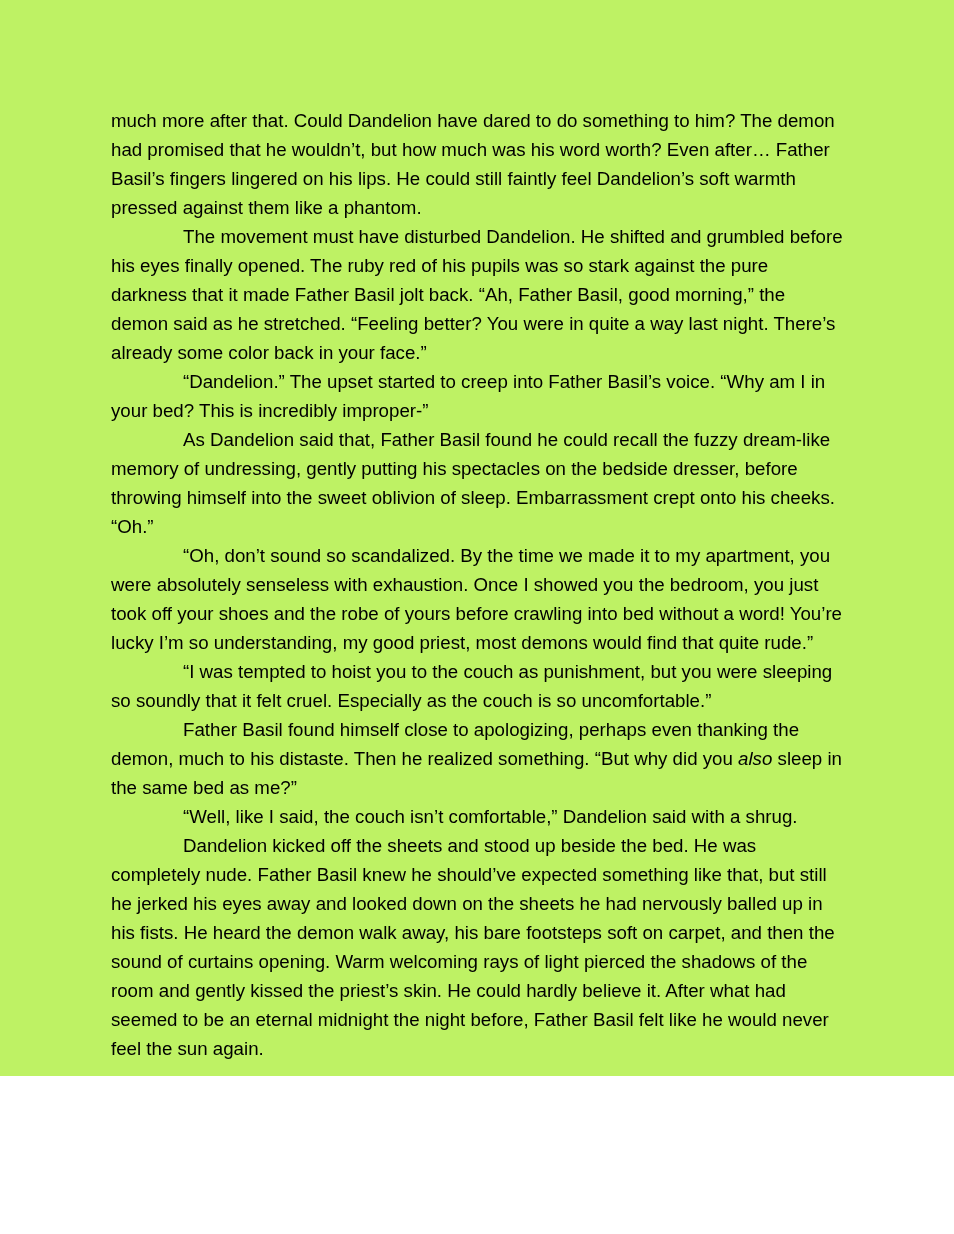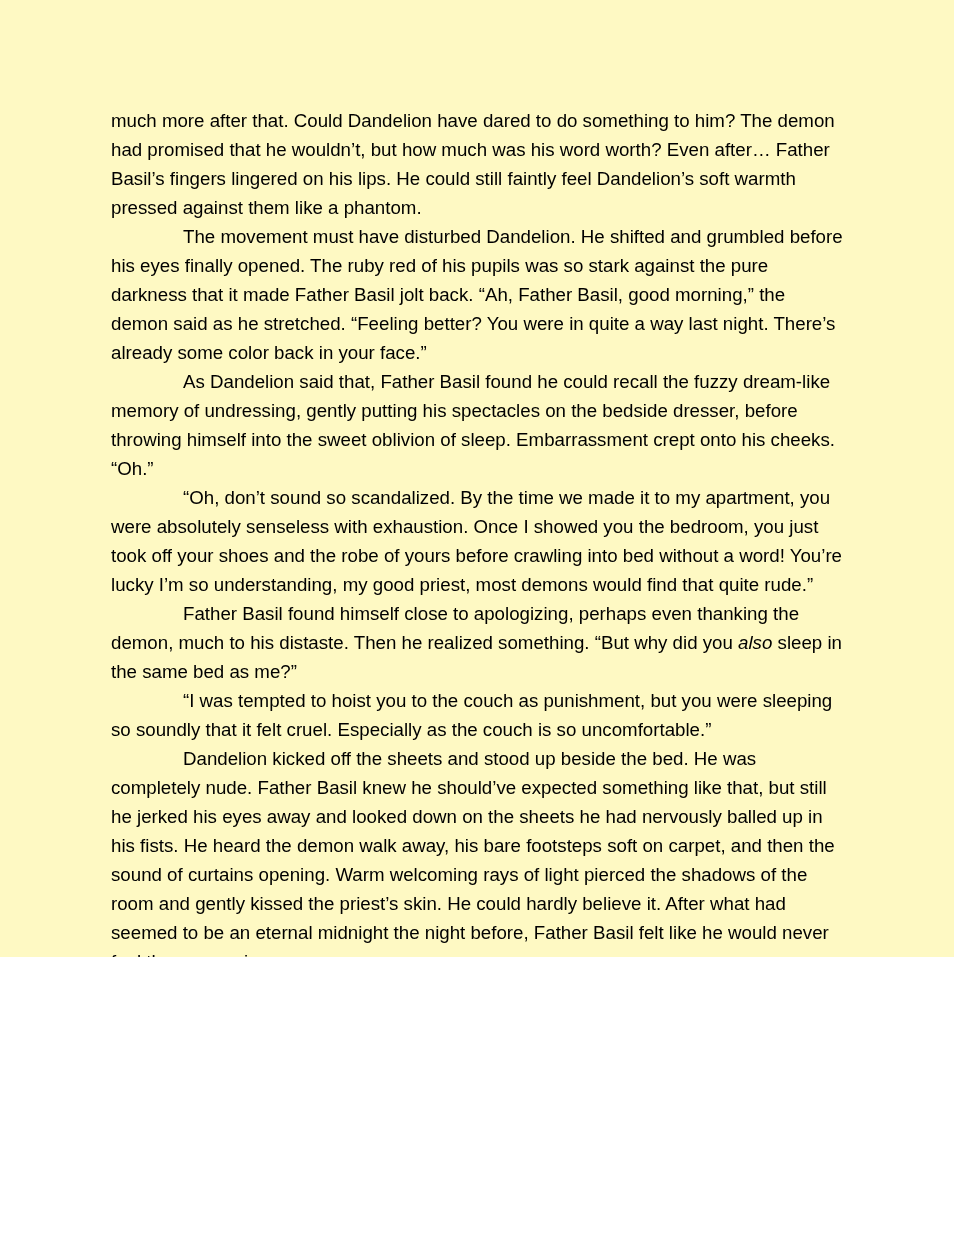--- a/index.html
+++ b/index.html
@@ -3,22 +3,22 @@
 <meta charset="utf-8">
 <style>
   html, body {
     margin: 0;
     padding: 0;
     background: #ffffff;
   }
   .page {
     position: relative;
     width: 954px;
-    height: 957px;
-    background: #fef9c3;
+    height: 1076px;
+    background: #bef264;
     overflow: hidden;
     font-family: "Liberation Sans", sans-serif;
     font-size: 18.7px;
     line-height: 29px;
     color: #000000;
     -webkit-font-smoothing: antialiased;
   }
   .content {
     position: absolute;
     left: 111px;
@@ -45,24 +45,26 @@
     text-align: center;
   }
 </style>
 </head>
 <body>
 
 <div class="page">
   <div class="content">
     <p class="para no-indent">much more after that. Could Dandelion have dared to do something to him? The demon had promised that he wouldn’t, but how much was his word worth? Even after… Father Basil’s fingers lingered on his lips. He could still faintly feel Dandelion’s soft warmth pressed against them like a phantom.</p>
     <p class="para">The movement must have disturbed Dandelion. He shifted and grumbled before his eyes finally opened. The ruby red of his pupils was so stark against the pure darkness that it made Father Basil jolt back. “Ah, Father Basil, good morning,” the demon said as he stretched. “Feeling better? You were in quite a way last night. There’s already some color back in your face.”</p>
+    <p class="para">“Dandelion.” The upset started to creep into Father Basil’s voice. “Why am I in your bed? This is incredibly improper-”</p>
     <p class="para">As Dandelion said that, Father Basil found he could recall the fuzzy dream-like memory of undressing, gently putting his spectacles on the bedside dresser, before throwing himself into the sweet oblivion of sleep. Embarrassment crept onto his cheeks. “Oh.”</p>
     <p class="para">“Oh, don’t sound so scandalized. By the time we made it to my apartment, you were absolutely senseless with exhaustion. Once I showed you the bedroom, you just took off your shoes and the robe of yours before crawling into bed without a word! You’re lucky I’m so understanding, my good priest, most demons would find that quite rude.”</p>
+    <p class="para">“I was tempted to hoist you to the couch as punishment, but you were sleeping so soundly that it felt cruel. Especially as the couch is so uncomfortable.”</p>
     <p class="para">
       <span>Father Basil found himself close to apologizing, perhaps even thanking the demon, much to his distaste. Then he realized something. “But why did you </span><span class="italic">also</span><span> sleep in the same bed as me?”</span>
     </p>
-    <p class="para">“I was tempted to hoist you to the couch as punishment, but you were sleeping so soundly that it felt cruel. Especially as the couch is so uncomfortable.”</p>
+    <p class="para">“Well, like I said, the couch isn’t comfortable,” Dandelion said with a shrug.</p>
     <p class="para">Dandelion kicked off the sheets and stood up beside the bed. He was completely nude. Father Basil knew he should’ve expected something like that, but still he jerked his eyes away and looked down on the sheets he had nervously balled up in his fists. He heard the demon walk away, his bare footsteps soft on carpet, and then the sound of curtains opening. Warm welcoming rays of light pierced the shadows of the room and gently kissed the priest’s skin. He could hardly believe it. After what had seemed to be an eternal midnight the night before, Father Basil felt like he would never feel the sun again.</p>
   </div>
   <div class="footer">
     <span>6</span>
   </div>
 </div>
 
 </body></html>

